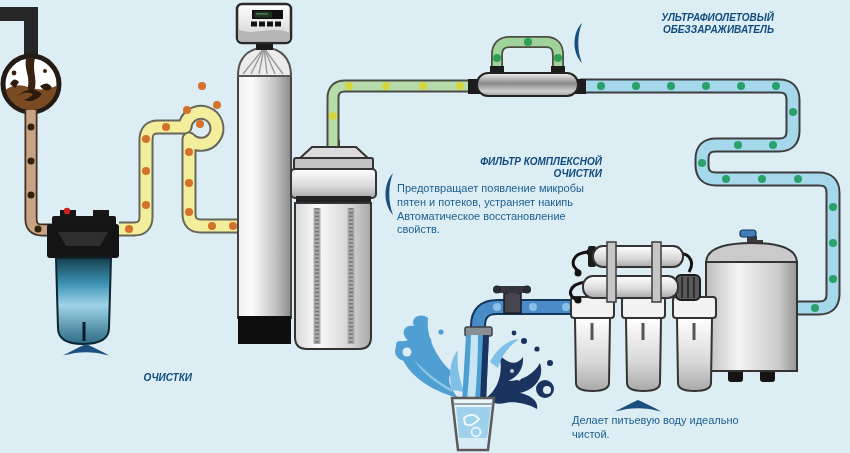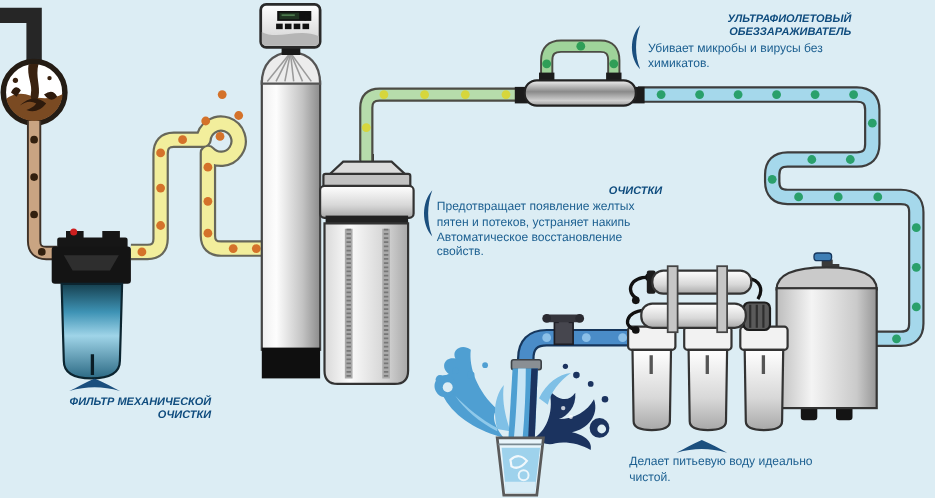--- a/index.html
+++ b/index.html
@@ -322,37 +322,36 @@
     </g>
   </g>
 </svg>
 
 <svg class="marker" style="left:570px;top:22px" width="14" height="42">
   <path d="M 12,1 C 2,11 2,31 12,41 C 7,29 7,13 12,1 Z" fill="#1b4f7e"></path>
     </svg>
 <div class="label" style="left:589px;top:12px;width:185px">
   <div class="title"><span>УЛЬТРАФИОЛЕТОВЫЙ</span><br>
   <span>ОБЕЗЗАРАЖИВАТЕЛЬ</span></div>
-  <div class="body">Убивает микробы и вирусы без химикатов.</div>
 </div>
 
 <svg class="marker" style="left:381px;top:172px" width="14" height="44">
   <path d="M 12,1 C 2,12 2,32 12,43 C 7,30 7,14 12,1 Z" fill="#1b4f7e"></path>
     </svg>
 <div class="label" style="left:397px;top:156px;width:205px">
-  <div class="title"><br>
+  <div class="title"><span>ФИЛЬТР КОМПЛЕКСНОЙ</span><br>
   <span>ОЧИСТКИ</span></div>
-  <div class="body">Предотвращает появление желтых пятен и потеков, устраняет накипь Автоматическое восстановление свойств.</div>
+  <div class="body">Предотвращает появление микробы пятен и потеков, устраняет накипь Автоматическое восстановление свойств.</div>
 </div>
 
 <svg class="marker" style="left:62px;top:344px" width="48" height="12">
   <path d="M 24,0 C 33,4 41,8 47,11.5 C 31,7 17,7 1,11.5 C 8,8 15,4 24,0 Z" fill="#1b4f7e"></path>
     </svg>
 <div class="label" style="left:12px;top:360px;width:180px">
-  <div class="title"><span>ФИЛЬТР МЕХАНИЧЕСКОЙ</span><br>
+  <div class="title"><br>
   <span>ОЧИСТКИ</span></div>
 </div>
 
 <svg class="marker" style="left:614px;top:400px" width="48" height="12">
   <path d="M 24,0 C 33,4 41,8 47,11.5 C 31,7 17,7 1,11.5 C 8,8 15,4 24,0 Z" fill="#1b4f7e"></path>
     </svg>
 <div class="label" style="left:572px;top:412px;width:195px">
   <div class="body">Делает питьевую воду идеально чистой.</div>
 </div>
 </div>

